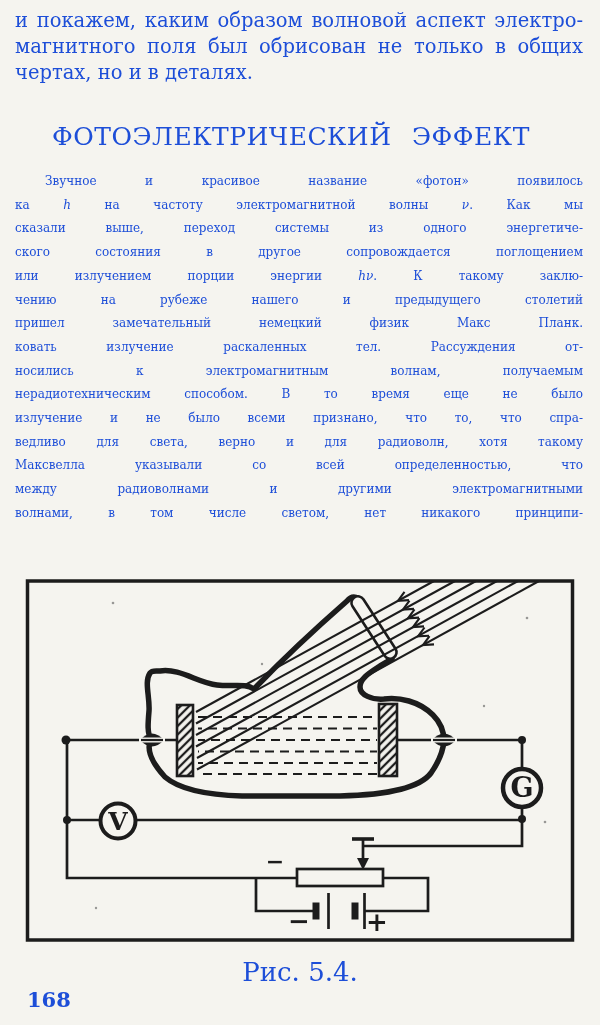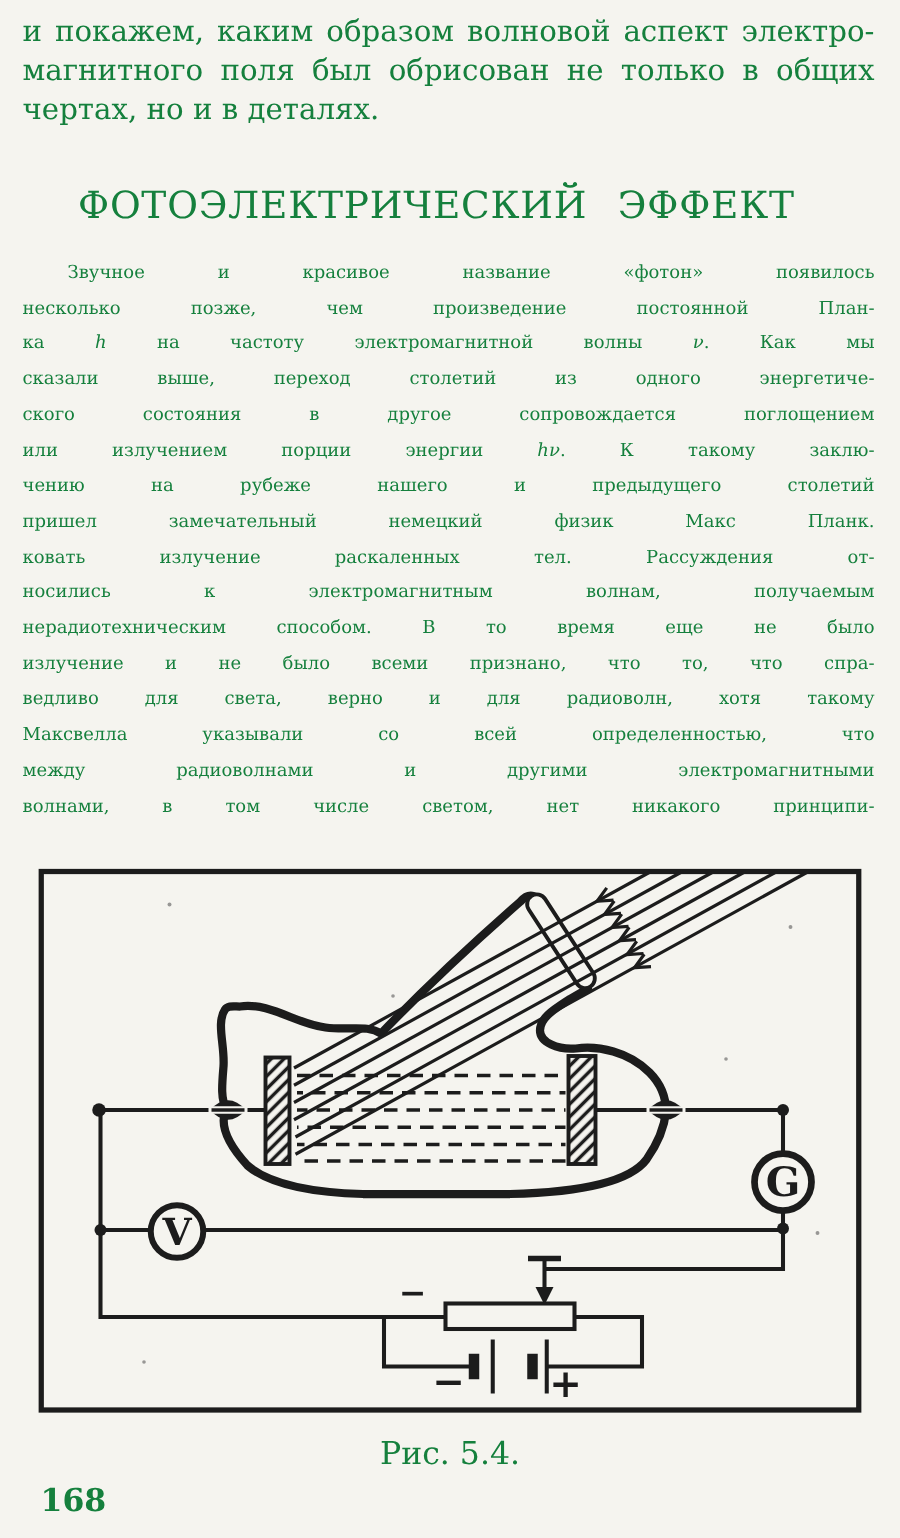--- a/index.html
+++ b/index.html
@@ -1,36 +1,36 @@
 <!DOCTYPE html>
 <html><head>
 <meta charset="utf-8">
 <style>
   html,body { margin:0; padding:0; background:#d8d6d0; }
   .page {
     position:relative; width:600px; height:1025px;
-    background:#f5f4ef; color:#15803d;
+    background:#f5f4ef; color:#1d4ed8;
     font-family:"DejaVu Serif", serif;
     overflow:hidden;
   }
   .para { position:absolute; left:15px; right:17px; }
   .para-top  { top:8px;  font-size:19.5px; line-height:26.2px; }
   .para-main { top:170px; font-size:12px;  line-height:23.7px; }
   .line { text-align:justify; text-align-last:justify; }
   .line.last   { text-align-last:left; }
   .line.indent { text-indent:30px; }
   .heading {
     position:absolute; top:122px; left:52px; margin:0;
     font-size:25px; font-weight:normal; letter-spacing:0.5px; word-spacing:12px;
     white-space:nowrap;
   }
   .figure-svg { position:absolute; top:0; left:0; }
   .caption {
     position:absolute; top:957px; left:0; width:600px;
-    text-align:center; font-size:21px;
+    text-align:center; font-size:26px;
   }
   .pageno {
     position:absolute; top:987px; left:27px;
     font-size:21px; font-weight:bold;
   }
 </style>
 </head>
 <body>
 
 <div class="page">
@@ -38,23 +38,22 @@
   <div class="para para-top">
     <div class="line">и покажем, каким образом волновой аспект электро-</div>
     <div class="line">магнитного поля был обрисован не только в общих</div>
     <div class="line last">чертах, но и в деталях.</div>
   </div>
 
   <h2 class="heading">ФОТОЭЛЕКТРИЧЕСКИЙ ЭФФЕКТ</h2>
 
   <div class="para para-main">
     <div class="line indent">Звучное и красивое название «фотон» появилось</div>
-    <div class="line">несколько позже, чем произведение постоянной План-</div>
     <div class="line">ка <i>h</i> на частоту электромагнитной волны <i>ν</i>. Как мы</div>
-    <div class="line">сказали выше, переход столетий из одного энергетиче-</div>
+    <div class="line">сказали выше, переход системы из одного энергетиче-</div>
     <div class="line">ского состояния в другое сопровождается поглощением</div>
     <div class="line">или излучением порции энергии <i>hν</i>. К такому заклю-</div>
     <div class="line">чению на рубеже нашего и предыдущего столетий</div>
     <div class="line">пришел замечательный немецкий физик Макс Планк.</div>
     <div class="line">ковать излучение раскаленных тел. Рассуждения от-</div>
     <div class="line">носились к электромагнитным волнам, получаемым</div>
     <div class="line">нерадиотехническим способом. В то время еще не было</div>
     <div class="line">излучение и не было всеми признано, что то, что спра-</div>
     <div class="line">ведливо для света, верно и для радиоволн, хотя такому</div>
     <div class="line">Максвелла указывали со всей определенностью, что</div>

